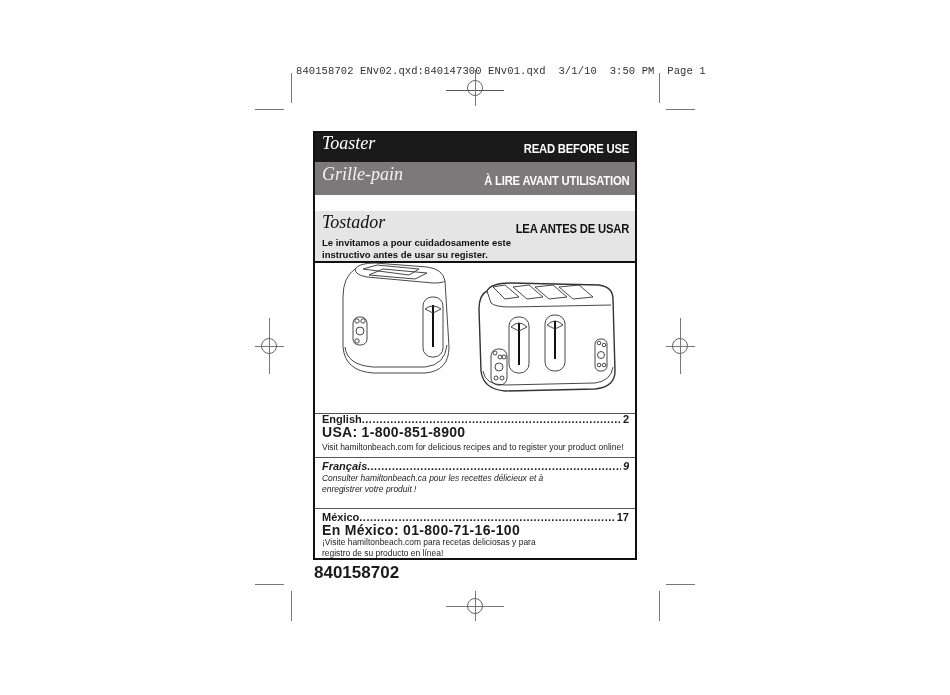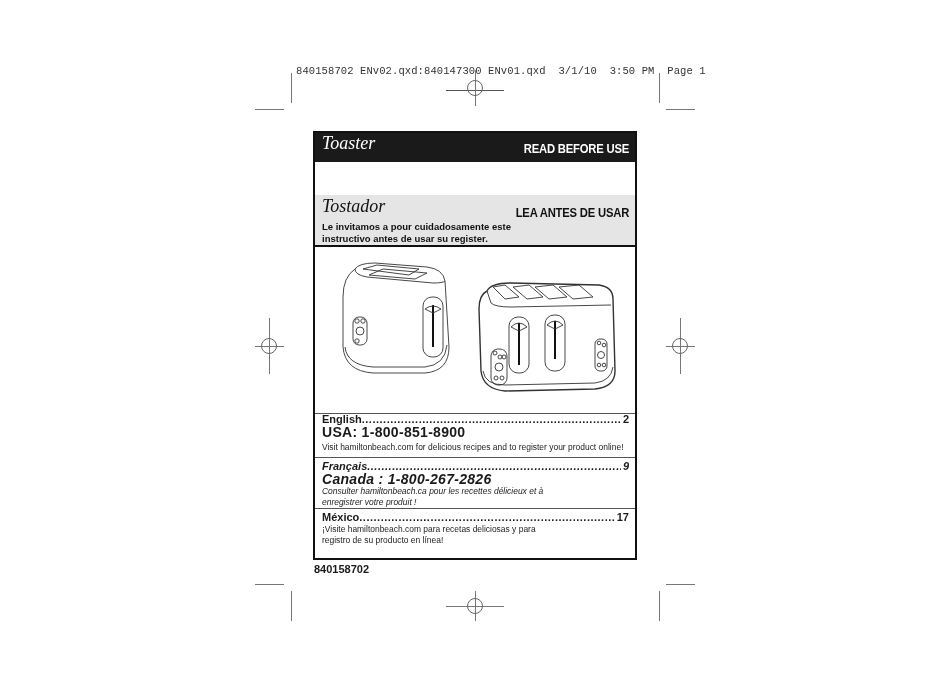--- a/index.html
+++ b/index.html
@@ -7,41 +7,41 @@
   .slug { position: absolute; left: 296px; top: 65px; font-family: "Liberation Mono", monospace; font-size: 10.5px; color: #333; letter-spacing: 0.1px; white-space: pre; }
   .slug-underline { position: absolute; left: 446px; top: 90px; width: 58px; height: 1px; background: #555; }
   .hline { position: absolute; height: 1px; background: #777; }
   .vline { position: absolute; width: 1px; background: #777; }
   .reg { position: absolute; width: 16px; height: 16px; border: 1px solid #666; border-radius: 50%; box-sizing: border-box; }
 
   .card { position: absolute; left: 313px; top: 131px; width: 324px; height: 429px; border: 2px solid #111; box-sizing: border-box; background: #fff; }
   .band { position: absolute; left: 0; right: 0; }
   .band1 { top: 0; height: 29px; background: #1b1a1a; }
   .band2 { top: 29px; height: 33px; background: #7b7979; }
-  .band3 { top: 62px; height: 50px; background: #e5e5e5; border-bottom: 2px solid #111; }
+  .band3 { top: 78px; height: 50px; background: #e5e5e5; border-bottom: 2px solid #111; }
   .title { position: absolute; left: 7px; font-family: "Liberation Serif", serif; font-style: italic; font-size: 18px; }
   .band1 .title { top: 0px; color: #fff; }
   .band2 .title { top: 2px; color: #f2f2f2; }
   .band3 .title { top: 1px; color: #111; }
   .rbl { position: absolute; right: 6px; font-weight: bold; font-size: 12.5px; letter-spacing: -0.2px; transform: scaleX(0.9); transform-origin: right center; }
   .band1 .rbl { top: 9px; color: #fff; }
   .band2 .rbl { top: 12px; color: #fff; }
   .band3 .rbl { top: 11px; color: #111; }
   .note { position: absolute; left: 7px; top: 26px; font-size: 9.5px; font-weight: bold; line-height: 11.5px; color: #111; }
 
   .illus { position: absolute; left: 0; top: 114px; width: 320px; height: 165px; }
   .toc { position: absolute; left: 7px; right: 6px; }
   .toc-row { display: flex; align-items: baseline; font-size: 11px; line-height: 13px; font-weight: bold; }
   .toc-row .lbl { white-space: nowrap; }
   .toc-row .dots { flex: 1; overflow: hidden; white-space: nowrap; font-weight: bold; letter-spacing: 0.5px; }
   .toc-row .pg { white-space: nowrap; padding-left: 2px; }
   .phone { font-size: 14px; font-weight: bold; line-height: 13px; letter-spacing: 0.3px; }
   .desc { font-size: 9.2px; line-height: 11px; color: #222; transform: scaleX(0.92); transform-origin: left center; white-space: nowrap; }
   .divider { position: absolute; left: 0; right: 0; height: 1px; background: #555; }
-  .partno { position: absolute; left: 314px; top: 563px; font-size: 11px; font-weight: bold; }
+  .partno { position: absolute; left: 314px; top: 563px; font-size: 17px; font-weight: bold; }
 </style>
 </head>
 <body>
 
 <div class="slug">840158702 ENv02.qxd:840147300 ENv01.qxd  3/1/10  3:50 PM  Page 1</div>
 <div class="slug-underline"></div>
 
 <div class="vline" style="left:291px; top:73px; height:30px;"></div>
 <div class="hline" style="left:255px; top:109px; width:29px;"></div>
 
@@ -66,20 +66,24 @@
 <div class="reg" style="left:672px; top:338px;"></div>
 
 <div class="hline" style="left:446px; top:606px; width:58px;"></div>
 <div class="vline" style="left:475px; top:591px; height:30px;"></div>
 <div class="reg" style="left:467px; top:598px;"></div>
 
 <div class="card">
   <div class="band band1">
     <div class="title">Toaster</div>
     <div class="rbl">READ BEFORE USE</div>
+  </div>
+  <div class="band band2">
+    <div class="title">Grille-pain</div>
+    <div class="rbl">À LIRE AVANT UTILISATION</div>
   </div>
   <div class="band band3">
     <div class="title">Tostador</div>
     <div class="rbl">LEA ANTES DE USAR</div>
     <div class="note">
       <div>Le invitamos a pour cuidadosamente este</div>
       <div>instructivo antes de usar su register.</div>
     </div>
   </div>
 
@@ -143,30 +147,30 @@
     <div class="desc" style="margin-top:3px;">Visit hamiltonbeach.com for delicious recipes and to register your product online!</div>
   </div>
   <div class="divider" style="top:324px;"></div>
 
   <div class="toc" style="top:327px;font-style:italic;">
     <div class="toc-row">
       <span class="lbl">Français</span>
       <span class="dots">.....................................................................................................................................................</span>
       <span class="pg">9</span>
     </div>
-    <div class="phone">Canada : 1-800-267-2826</div>
     <div class="desc">Consulter hamiltonbeach.ca pour les recettes délicieux et à</div>
     <div class="desc">enregistrer votre produit !</div>
   </div>
   <div class="divider" style="top:375px;"></div>
 
   <div class="toc" style="top:378px;">
     <div class="toc-row">
       <span class="lbl">México </span>
       <span class="dots">.....................................................................................................................................................</span>
       <span class="pg">17</span>
     </div>
+    <div class="phone">En México: 01-800-71-16-100</div>
     <div class="desc">¡Visite hamiltonbeach.com para recetas deliciosas y para</div>
     <div class="desc">registro de su producto en línea!</div>
   </div>
 </div>
 
 <div class="partno">840158702</div>
 
 </body></html>

